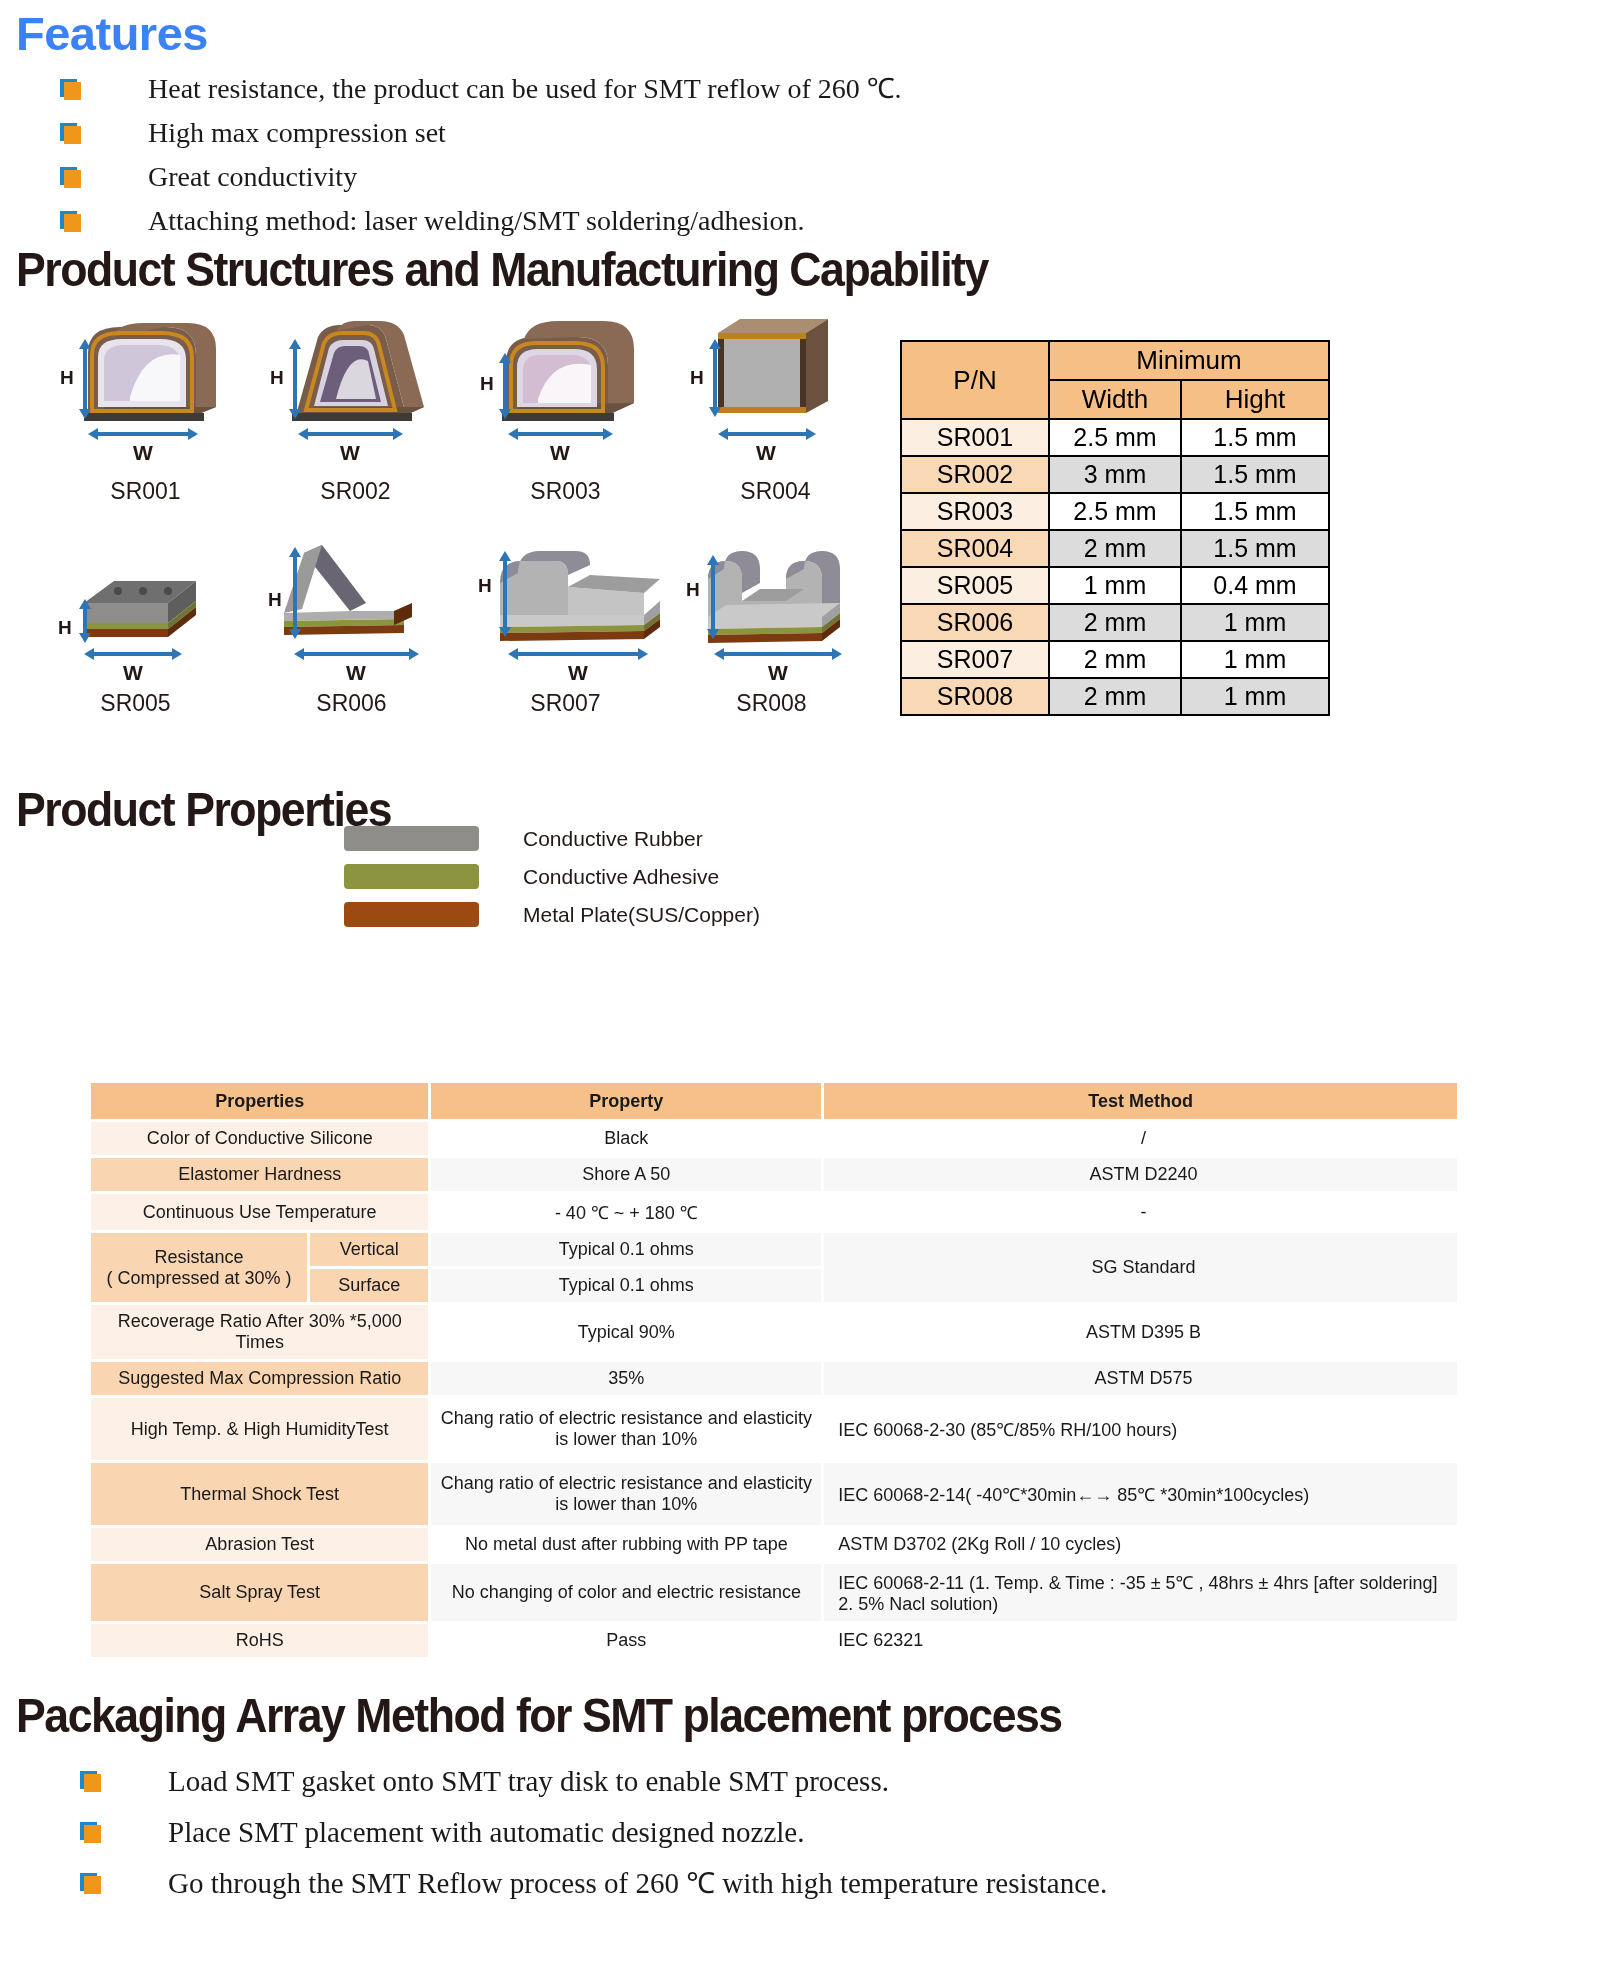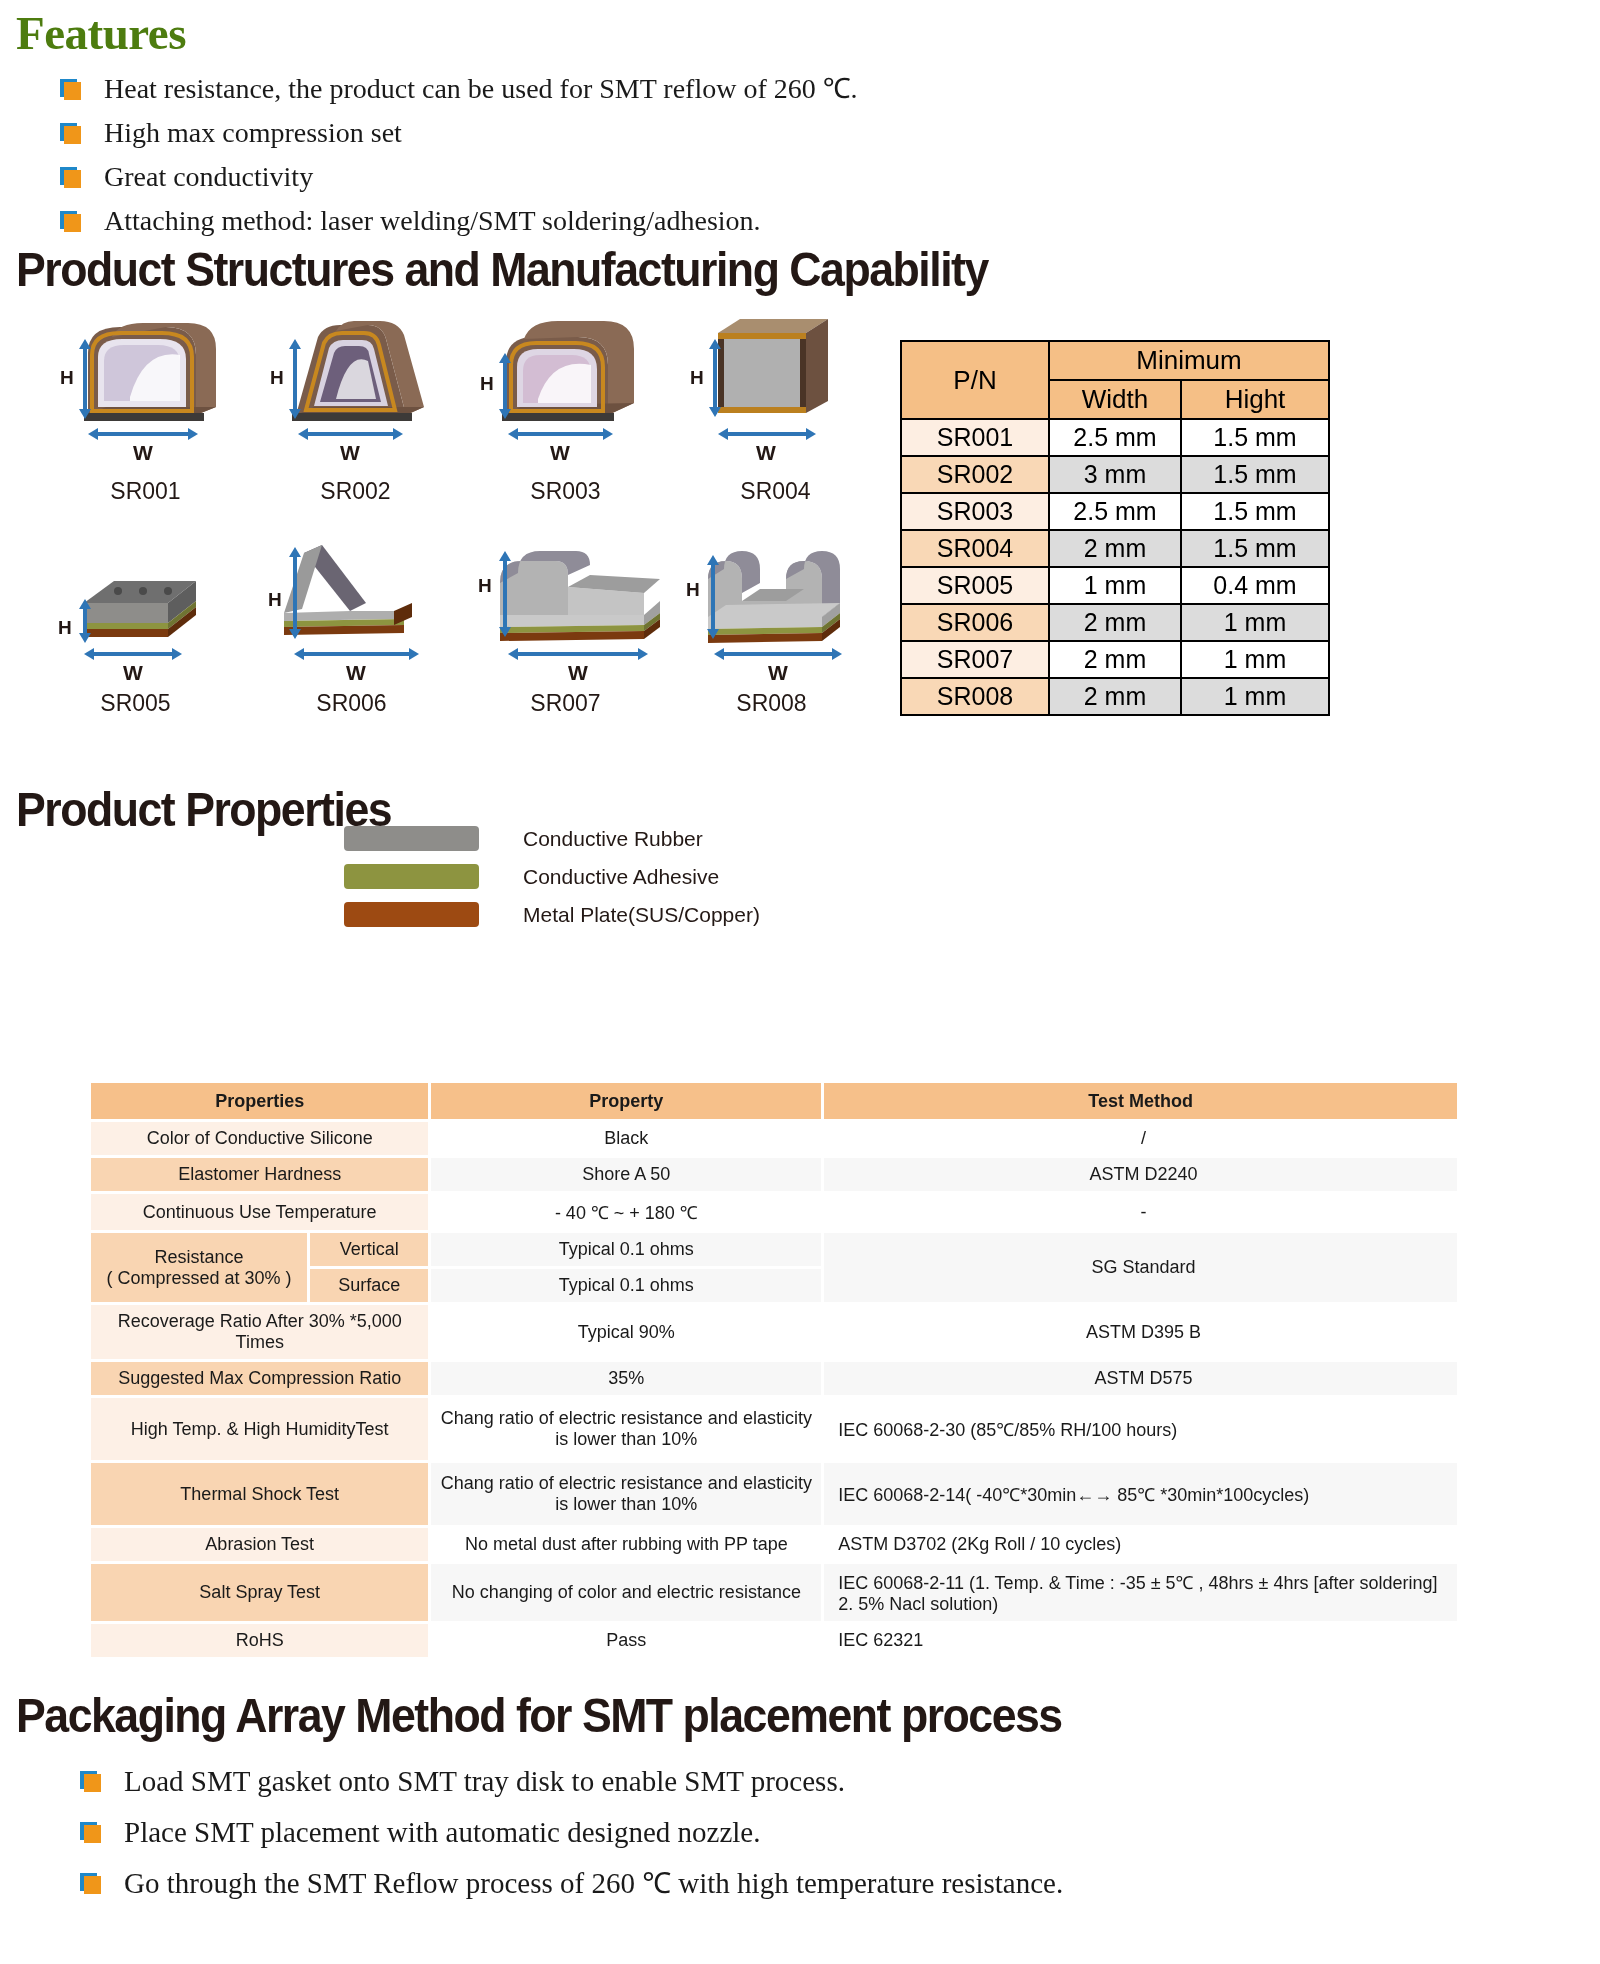--- a/index.html
+++ b/index.html
@@ -8,38 +8,38 @@
     width:1600px; height:1964px;
     background:#ffffff;
     font-family:"Liberation Sans", sans-serif;
     color:#1a1a1a;
     position:relative;
     overflow:hidden;
   }
 
   
   .h-serif {
-    font-family:Liberation Serif, serif;
+    font-family:Liberation Sans, sans-serif;
     font-weight:bold;
-    color:#4d7c0f;
+    color:#3b82f6;
     font-size:47px;
     letter-spacing:-0.5px;
     line-height:1;
   }
   .h-sans {
     font-family:"Liberation Sans", sans-serif;
     font-weight:bold;
     color:#231815;
     font-size:48px;
     letter-spacing:-1.6px;
     line-height:1;
     transform:scaleX(0.93);
     transform-origin:left center;
   }
-  .bullet-row { display:flex; align-items:flex-start; margin-bottom:11px; }
+  .bullet-row { display:flex; align-items:flex-start; margin-bottom:11px;gap:44px; }
   .bullet-mark {
     position:relative;
     width:22px; height:22px;
     flex:0 0 22px;
     margin-top:7px;
     margin-right:22px;
   }
   .bullet-mark .blue {
     position:absolute; left:0; top:0;
     width:17px; height:18px; background:#1f88c9;

